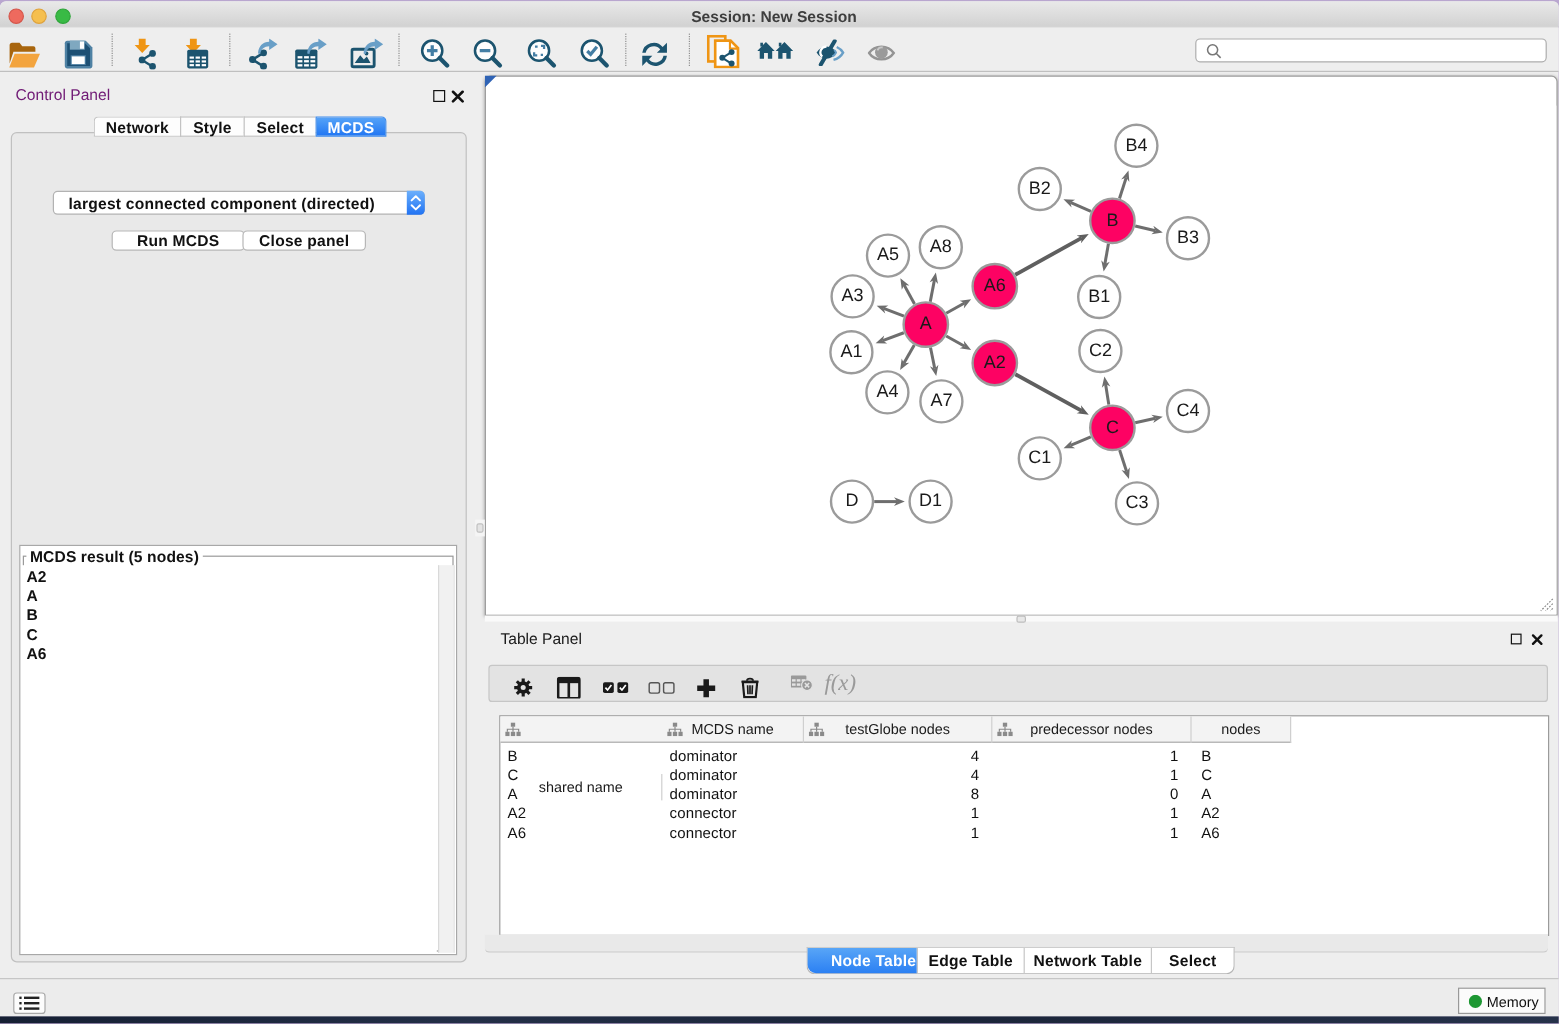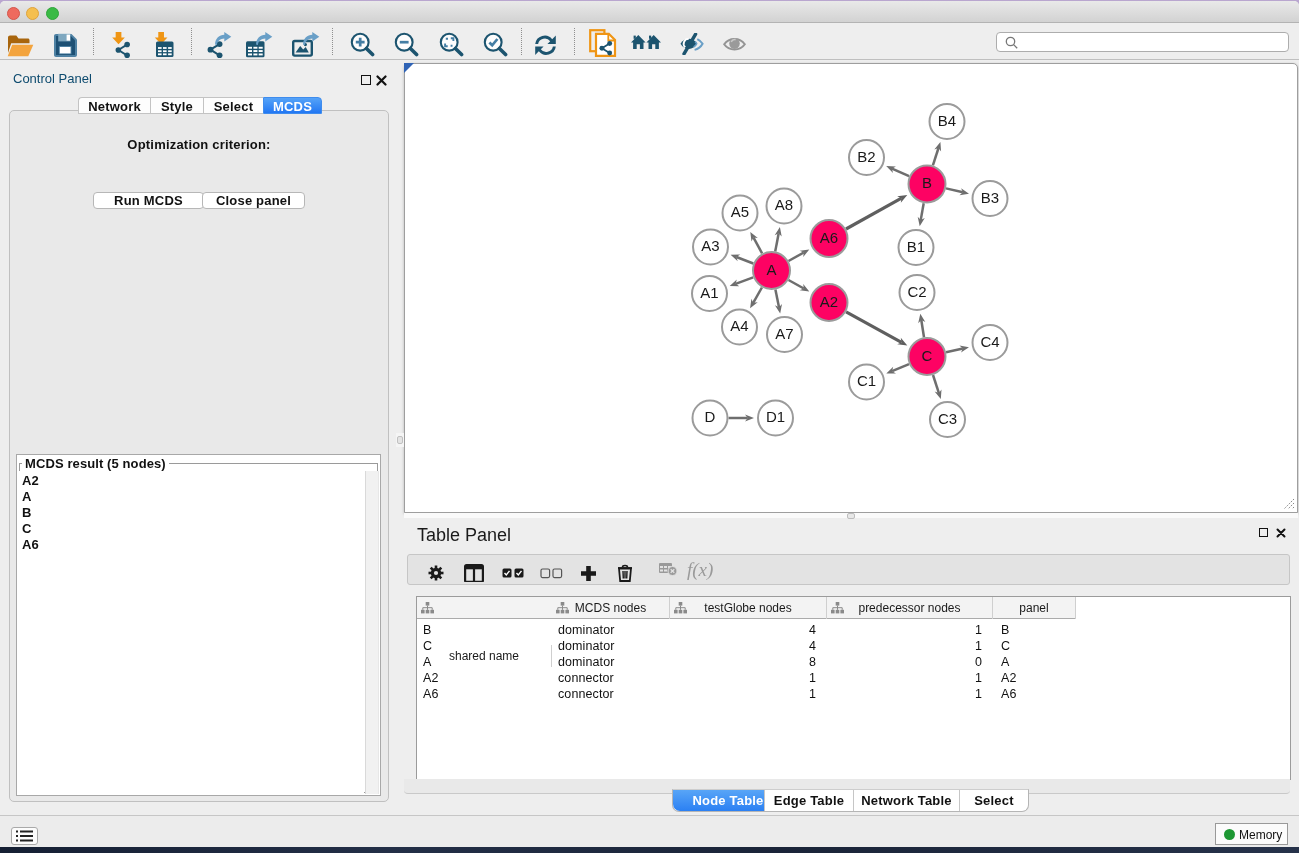--- a/index.html
+++ b/index.html
@@ -9,59 +9,60 @@
 
 #win { position:absolute; left:0; top:1px; width:1299px; height:846px; background:#eeeeee; border-radius:5px 5px 0 0; }
 #titlebar { position:absolute; left:0; top:1px; width:1299px; height:22px; background:linear-gradient(#e9e9e9,#d2d2d2); border-bottom:1px solid #b3b3b3; border-radius:5px 5px 0 0; }
 .tl { position:absolute; top:6px; width:13px; height:13px; border-radius:50%; }
 #titlebar .t { position:absolute; top:5px; width:100%; text-align:center; font-size:13px; font-weight:bold; color:#3e3e3e; }
 
 #toolbar { position:absolute; left:0; top:23px; width:1299px; height:37px; background:#eeeeee; border-bottom:1px solid #bfbfbf; }
 .sep { position:absolute; top:5px; height:27px; width:0; border-left:1px dotted #8f8f8f; }
 #searchbox { position:absolute; left:996px; top:9px; width:293px; height:20px; background:#fff; border:1px solid #adadad; border-radius:4px; }
 
-#cp-title { position:absolute; left:13px; top:71px; font-size:13px; color:#0c4a6e; }
+#cp-title { position:absolute; left:13px; top:71px; font-size:13px; color:#701a75; }
 .winbtn { position:absolute; font-size:12px; color:#111; }
 .tabrow .tab { position:absolute; top:0; height:17px; z-index:6; background:#fdfdfd; border:1px solid #c3c3c3; border-right:none; font-size:13px; font-weight:bold; letter-spacing:0.2px; color:#111; text-align:center; line-height:17px; }
 #cp-panel { position:absolute; left:9px; top:110px; width:380px; height:692px; background:#e9e9e9; border:1px solid #c0c0c0; border-radius:5px; }
 #optlabel { position:absolute; left:0; top:26px; width:100%; text-align:center; font-size:13px; font-weight:bold; letter-spacing:0.2px; color:#111; }
 #dropdown { position:absolute; left:34px; top:48px; width:310px; height:20px; background:#fff; border:1px solid #b2b2b2; border-radius:4px; font-size:13px; font-weight:bold; letter-spacing:0.2px; color:#111; line-height:19px; padding-left:12px; }
 #dropstep { position:absolute; right:-1px; top:-1px; width:15px; height:20px; border-radius:0 4px 4px 0; background:linear-gradient(#6cb0fc,#2173f3); }
 .btn { position:absolute; top:81px; height:17px; background:#fff; border:1px solid #b7b7b7; border-radius:4px; font-size:13px; font-weight:bold; letter-spacing:0.2px; color:#111; text-align:center; line-height:16px; }
 #mcdsbox { position:absolute; left:6px; top:343px; width:365px; height:342px; background:#fff; border:1px solid #a8a8a8; }
 #fieldset { position:absolute; left:2px; top:8px; right:2px; bottom:2px; border:1px solid #9a9a9a; }
 #legend { position:absolute; left:2px; top:-8px; background:#fff; padding:0 3px; font-size:13px; font-weight:bold; letter-spacing:0.1px; color:#111; z-index:3; white-space:nowrap; }
 #mlist { position:absolute; left:1px; top:16px; right:16px; bottom:1px; background:#fff; font-size:13px; font-weight:bold; letter-spacing:0.1px; color:#111; padding:2px 0 0 4px; line-height:16px; }
 #mscroll { position:absolute; right:1px; top:16px; width:14px; bottom:1px; background:#f1f1f1; border-left:1px solid #d9d9d9; border-right:1px solid #e7e7e7; }
 
 #netwin { position:absolute; left:404px; top:63px; width:894px; height:450px; background:#fff; border:1px solid #9e9e9e; border-radius:5px 5px 0 0; box-shadow:0 1px 3px rgba(0,0,0,0.25); }
 #nettitle { position:absolute; left:0; top:0; width:100%; height:23px; background:linear-gradient(#eaeaea,#d2d2d2); border-bottom:1px solid #b0b0b0; border-radius:5px 5px 0 0; }
 #nettitle .t { position:absolute; top:5px; width:100%; text-align:center; font-size:13px; font-weight:bold; letter-spacing:0.2px; color:#2b2b2b; }
 #canvas { position:absolute; left:0; top:24px; width:892px; height:424px; background:#fff; }
 
-#tp-title { position:absolute; left:417px; top:525px; font-size:18px; color:#1a1a1a; }
+#tp-title { position:absolute; left:417px; top:525px; font-size:13px; color:#1a1a1a; }
 #tp-toolbar { position:absolute; left:407px; top:554px; width:883px; height:31px; background:#e3e3e3; border:1px solid #c6c6c6; border-radius:3px; }
 #tbl { position:absolute; left:416px; top:596px; width:875px; height:184px; background:#fff; border:1px solid #9b9b9b; }
 #tblhead { position:absolute; left:0; top:0; height:22px; background:#f3f3f3; border-bottom:1px solid #ababab; }
 .hcell { position:absolute; top:0; height:22px; border-right:1px solid #cfcfcf; font-size:12px; color:#1a1a1a; text-align:center; line-height:23px; }
 .trow { position:absolute; font-size:12.5px; letter-spacing:0.1px; color:#111; height:16px; line-height:16px; }
 #tp-footer { position:absolute; left:404px; top:779px; width:886px; height:15px; background:#e9e9e9; border-bottom:1px solid #c9c9c9; border-radius:0 0 4px 4px; }
 
 #statusbar { position:absolute; left:0; top:815px; width:1299px; height:32px; background:#ececec; border-top:1px solid #c6c6c6; }
 #listbtn { position:absolute; left:11px; top:11px; width:27px; height:18px; background:#fcfcfc; border:1px solid #a9a9a9; border-radius:3px; }
 #membtn { position:absolute; left:1215px; top:7px; width:73px; height:22px; background:#fbfbfb; border:1px solid #999; font-size:12px; color:#111; }
 #bottomstrip { position:absolute; left:0; top:847px; width:1299px; height:6px; background:linear-gradient(90deg,#151f33,#232f47 30%,#1a2438 60%,#26324a); }
 </style>
 </head>
 <body>
 <div id="win"></div>
 <div id="titlebar">
   <div class="tl" style="left:7px;  background:#ee6a5e; border:0.5px solid #d4564b;"></div>
   <div class="tl" style="left:26px; background:#f5bf4f; border:0.5px solid #dfa33c;"></div>
   <div class="tl" style="left:46px; background:#39ba45; border:0.5px solid #2fa53a;"></div>
+  <div class="t" style="padding-right:9px;">Session: New Session</div>
 </div>
 <div id="toolbar">
   <div class="sep" style="left:93px"></div>
   <div class="sep" style="left:191px"></div>
   <div class="sep" style="left:332px"></div>
   <div class="sep" style="left:521px"></div>
   <div class="sep" style="left:574px"></div>
   <div id="icons-holder" style="position:absolute;left:0;top:-23px;width:100%;height:62px;">
       <svg class="abs" style="left:7px;top:33px" width="27" height="25" viewBox="0 0 27 25">
 <path d="M1 5 L1 20 L4.2 10.2 L22.5 10.2 L22.5 7.2 C22.5 6.2 21.8 5.5 20.8 5.5 L11.5 5.5 L9.3 2.6 L3 2.6 C1.9 2.6 1 3.5 1 4.6 Z" fill="#a8650d"></path>
@@ -211,21 +212,28 @@
 <svg class="abs" style="left:376px;top:75px" width="11" height="11" viewBox="0 0 11 11">
     <path d="M1.5 1.5 L9.5 9.5 M9.5 1.5 L1.5 9.5" stroke="#111" stroke-width="2.2" stroke-linecap="round"></path>
   </svg>
 <div class="tabrow abs" style="left:0;top:97px;width:390px;height:18px;z-index:6;">
   <div class="tab" style="left:78px; width:72px; border-radius:4px 0 0 0;">Network</div>
   <div class="tab" style="left:150px;width:53px;">Style</div>
   <div class="tab" style="left:203px;width:60px;">Select</div>
   <div class="tab" style="left:263px;width:59px;border-right:1px solid #c3c3c3;border-radius:0 4px 0 0;background:linear-gradient(#55a3f8,#2277f3);color:#fff;border-color:#3f8ced;">MCDS</div>
 </div>
 <div id="cp-panel">
-  <div id="optlabel">Optimization criterion:</div>
+  <div id="dropdown">largest connected component (directed)
+    <div id="dropstep">
+      <svg width="15" height="20" viewBox="0 0 15 20">
+          <path d="M4 8 L7.5 4.5 L11 8" fill="none" stroke="#fff" stroke-width="1.6" stroke-linejoin="round" stroke-linecap="round"></path>
+          <path d="M4 12 L7.5 15.5 L11 12" fill="none" stroke="#fff" stroke-width="1.6" stroke-linejoin="round" stroke-linecap="round"></path>
+        </svg>
+    </div>
+  </div>
   <div class="btn" style="left:83px;width:111px;">Run MCDS</div>
   <div class="btn" style="left:192px;width:103px;">Close panel</div>
   <div id="mcdsbox">
     <div id="fieldset">
         <div id="legend">MCDS result (5 nodes)</div>
       </div>
     <div id="mlist">A2<br>A<br>B<br>C<br>A6</div>
     <div id="mscroll"></div>
   </div>
 </div>
@@ -390,21 +398,21 @@
       <div class="hcell" style="left:0px;width:135px;margin-top:48px;">shared name</div>
       <svg class="abs" style="left:4px;top:5px" width="13" height="12" viewBox="0 0 13 12">
 <g fill="#8a8a8a">
           <rect x="4.7" y="0" width="3.6" height="3.6"></rect>
           <rect x="0" y="7.8" width="3.6" height="3.6"></rect>
           <rect x="4.7" y="7.8" width="3.6" height="3.6"></rect>
           <rect x="9.4" y="7.8" width="3.6" height="3.6"></rect>
         </g>
 <path d="M6.5 3.6 L6.5 7.8 M1.8 7.8 L1.8 5.7 L11.2 5.7 L11.2 7.8" stroke="#8a8a8a" stroke-width="1" fill="none"></path>
       </svg>
-      <div class="hcell" style="left:135px;width:118px;">MCDS nodes</div>
+      <div class="hcell" style="left:135px;width:118px;">MCDS name</div>
       <svg class="abs" style="left:139px;top:5px" width="13" height="12" viewBox="0 0 13 12">
 <g fill="#8a8a8a">
           <rect x="4.7" y="0" width="3.6" height="3.6"></rect>
           <rect x="0" y="7.8" width="3.6" height="3.6"></rect>
           <rect x="4.7" y="7.8" width="3.6" height="3.6"></rect>
           <rect x="9.4" y="7.8" width="3.6" height="3.6"></rect>
         </g>
 <path d="M6.5 3.6 L6.5 7.8 M1.8 7.8 L1.8 5.7 L11.2 5.7 L11.2 7.8" stroke="#8a8a8a" stroke-width="1" fill="none"></path>
       </svg>
       <div class="hcell" style="left:253px;width:157px;">testGlobe nodes</div>
@@ -420,21 +428,21 @@
       <div class="hcell" style="left:410px;width:166px;">predecessor nodes</div>
       <svg class="abs" style="left:414px;top:5px" width="13" height="12" viewBox="0 0 13 12">
 <g fill="#8a8a8a">
           <rect x="4.7" y="0" width="3.6" height="3.6"></rect>
           <rect x="0" y="7.8" width="3.6" height="3.6"></rect>
           <rect x="4.7" y="7.8" width="3.6" height="3.6"></rect>
           <rect x="9.4" y="7.8" width="3.6" height="3.6"></rect>
         </g>
 <path d="M6.5 3.6 L6.5 7.8 M1.8 7.8 L1.8 5.7 L11.2 5.7 L11.2 7.8" stroke="#8a8a8a" stroke-width="1" fill="none"></path>
       </svg>
-      <div class="hcell" style="left:576px;width:83px;">panel</div>
+      <div class="hcell" style="left:576px;width:83px;">nodes</div>
     </div>
   <div id="tblrows">
       <div class="trow" style="left:6px;top:25px;width:120px;">B</div>
       <div class="trow" style="left:141px;top:25px;width:110px;">dominator</div>
       <div class="trow" style="left:253px;top:25px;width:146px;text-align:right;">4</div>
       <div class="trow" style="left:410px;top:25px;width:155px;text-align:right;">1</div>
       <div class="trow" style="left:584px;top:25px;width:70px;">B</div>
       <div class="trow" style="left:6px;top:41px;width:120px;">C</div>
       <div class="trow" style="left:141px;top:41px;width:110px;">dominator</div>
       <div class="trow" style="left:253px;top:41px;width:146px;text-align:right;">4</div>

